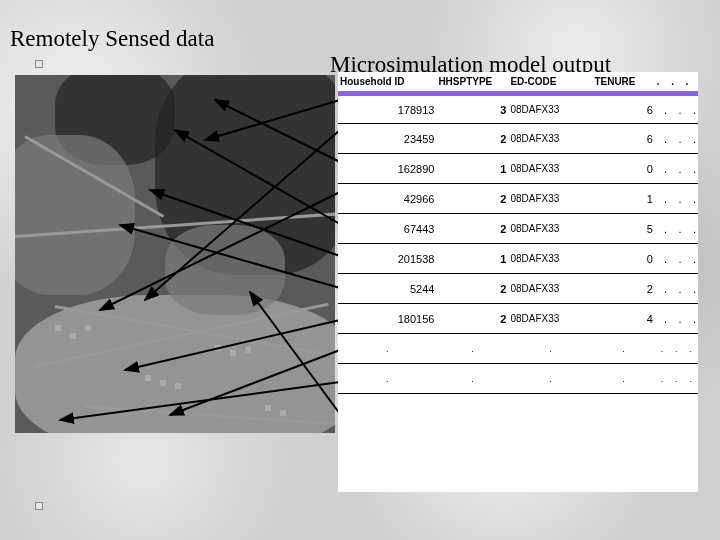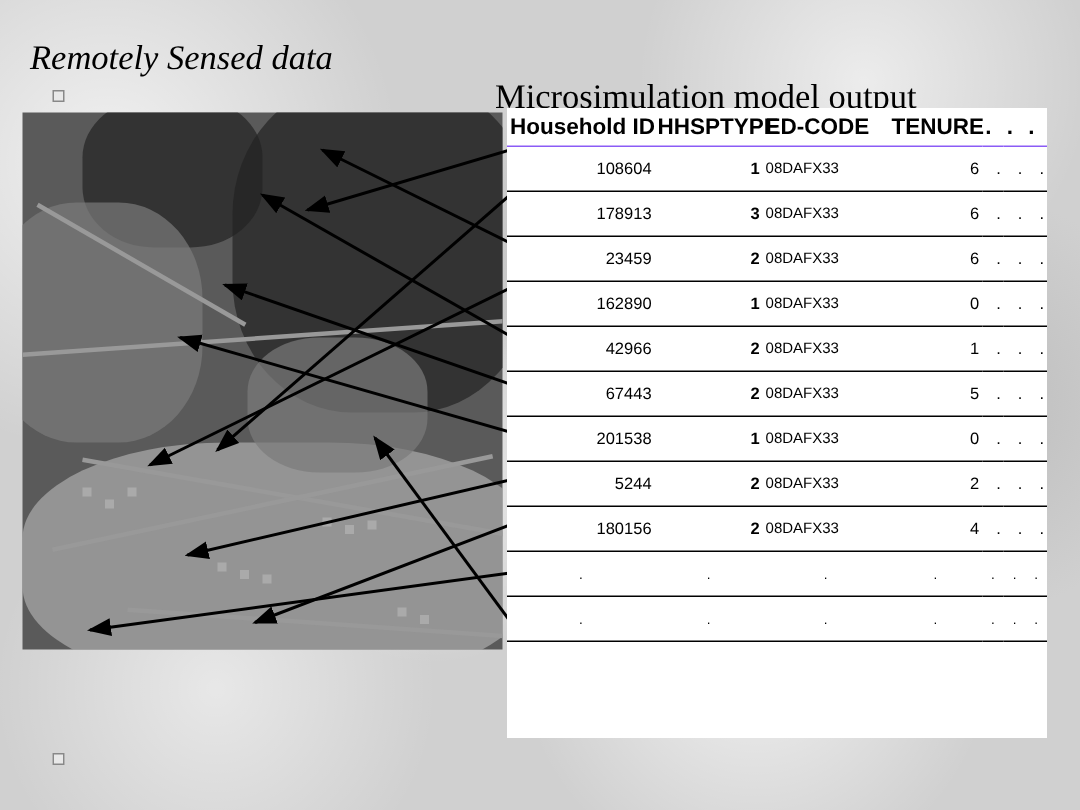--- a/index.html
+++ b/index.html
@@ -21,21 +21,21 @@
     overflow: hidden;
   }
 
   .title {
     position: absolute;
     top: 26px;
     font-size: 23px;
     font-weight: normal;
     color: #000;
   }
-  .title.left { left: 20px; font-style: italic; }
+  .title.left { left: 10px; }
   .title.right { left: 330px; margin-top: 26px; }
 
   .aerial {
     position: absolute;
     left: 15px;
     top: 75px;
     width: 320px;
     height: 358px;
     background: #5a5a5a;
     overflow: hidden;
@@ -68,24 +68,24 @@
     font-size: 11px;
     color: #000;
   }
   .tablewrap table {
     width: 100%;
     border-collapse: collapse;
     table-layout: fixed;
   }
   .tablewrap th {
     font-weight: bold;
-    font-size: 15px;
+    font-size: 10px;
     text-align: left;
     padding: 4px 2px;
-    border-bottom: 1px solid #8b5cf6;
+    border-bottom: 5px solid #8b5cf6;
     white-space: nowrap;
   }
   .tablewrap td {
     padding: 6px 2px;
     border-bottom: 1px solid #000;
     text-align: right;
     font-size: 11px;
     height: 30px;
   }
   .tablewrap td.code { text-align: left; font-size: 10px; }
@@ -176,29 +176,20 @@
         <th>HHSPTYPE</th>
         <th>ED-CODE</th>
         <th>TENURE</th>
         <th class="dotcol">.</th>
         <th class="dotcol">.</th>
         <th class="dotcol">.</th>
       </tr>
     </thead>
     <tbody id="tbody">
         <tr>
-          <td>108604</td>
-          <td><b>1</b></td>
-          <td class="code">08DAFX33</td>
-          <td>6</td>
-          <td class="dotcol">.</td>
-          <td class="dotcol">.</td>
-          <td class="dotcol">.</td>
-        </tr>
-        <tr>
           <td>178913</td>
           <td><b>3</b></td>
           <td class="code">08DAFX33</td>
           <td>6</td>
           <td class="dotcol">.</td>
           <td class="dotcol">.</td>
           <td class="dotcol">.</td>
         </tr>
         <tr>
           <td>23459</td>

